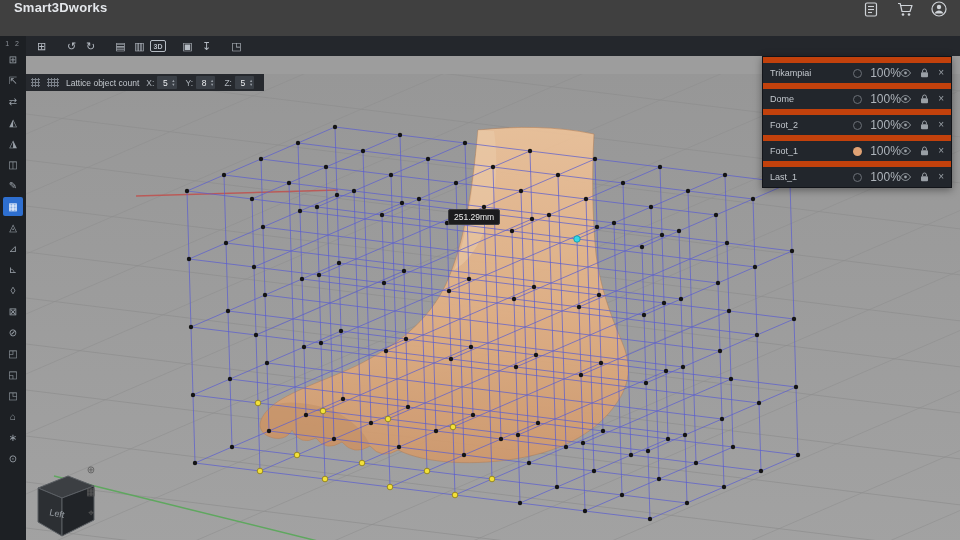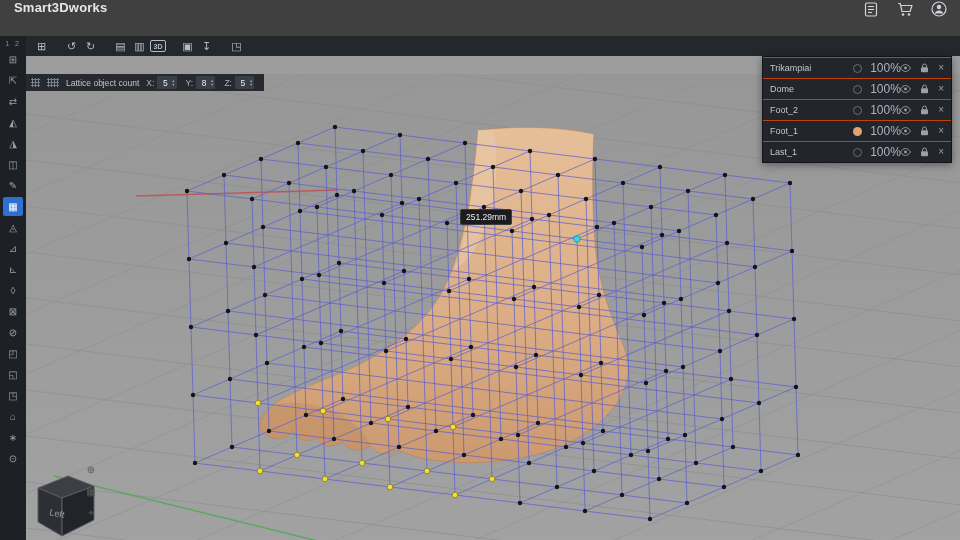--- a/index.html
+++ b/index.html
@@ -49,29 +49,29 @@
   .dots-handle.big{width:12px;height:9px;}
   .lat-label{white-space:nowrap;}
   .num-group{display:flex;align-items:center;gap:3px;}
   .axis-label{color:#aeb4bb;}
   .num-field{display:flex;align-items:center;background:#3a3f46;height:13px;padding:0 2px;border-radius:1px;}
   .num-val{font-size:8.5px;color:#eceef0;width:12px;text-align:center;}
   .spin{display:flex;flex-direction:column;font-size:4.5px;line-height:4px;color:#9aa0a8;margin-left:1px;}
 
   
   .tooltip{position:absolute;left:422px;top:135px;background:#1c1c1e;color:#ececec;
-        font-size:8.5px;padding:2px 5px;border:1px solid #3c3c3e;border-radius:2px;z-index:8;margin-left:12px;}
+        font-size:8.5px;padding:2px 5px;border:1px solid #3c3c3e;border-radius:2px;z-index:8;}
 
   
   .object-panel{position:absolute;top:20px;right:8px;width:188px;z-index:9;
         background:#1f2329;border:1px solid #121419;box-shadow:0 2px 8px rgba(0,0,0,.4);}
   .obj-header{height:17px;background:#1a1d22;display:flex;align-items:center;padding:0 7px;
         color:#e4e7ea;font-size:9px;font-weight:700;}
   .obj-collapse{margin-left:auto;color:#9aa0a6;font-size:7px;}
-  .obj-row{height:20px;background:#22262c;border-top:1px solid #c2410c;display:flex;
+  .obj-row{height:20px;background:#22262c;border-top:6px solid #c2410c;display:flex;
         align-items:center;padding:0 7px;}
   .obj-name{font-size:9px;color:#c2c7cd;flex:0 0 64px;overflow:hidden;white-space:nowrap;}
   .obj-controls{margin-left:auto;display:flex;align-items:center;gap:8px;}
   .swatch{width:9px;height:9px;border-radius:50%;border:1.5px solid #6b7077;box-sizing:border-box;}
   .swatch.filled{border-color:transparent;}
   .pct{font-size:12px;color:#aeb4bb;width:22px;text-align:right;}
   .row-ic{display:flex;align-items:center;justify-content:center;width:11px;height:11px;}
   .row-x{color:#9aa0a6;font-size:10px;line-height:10px;}
 
   

